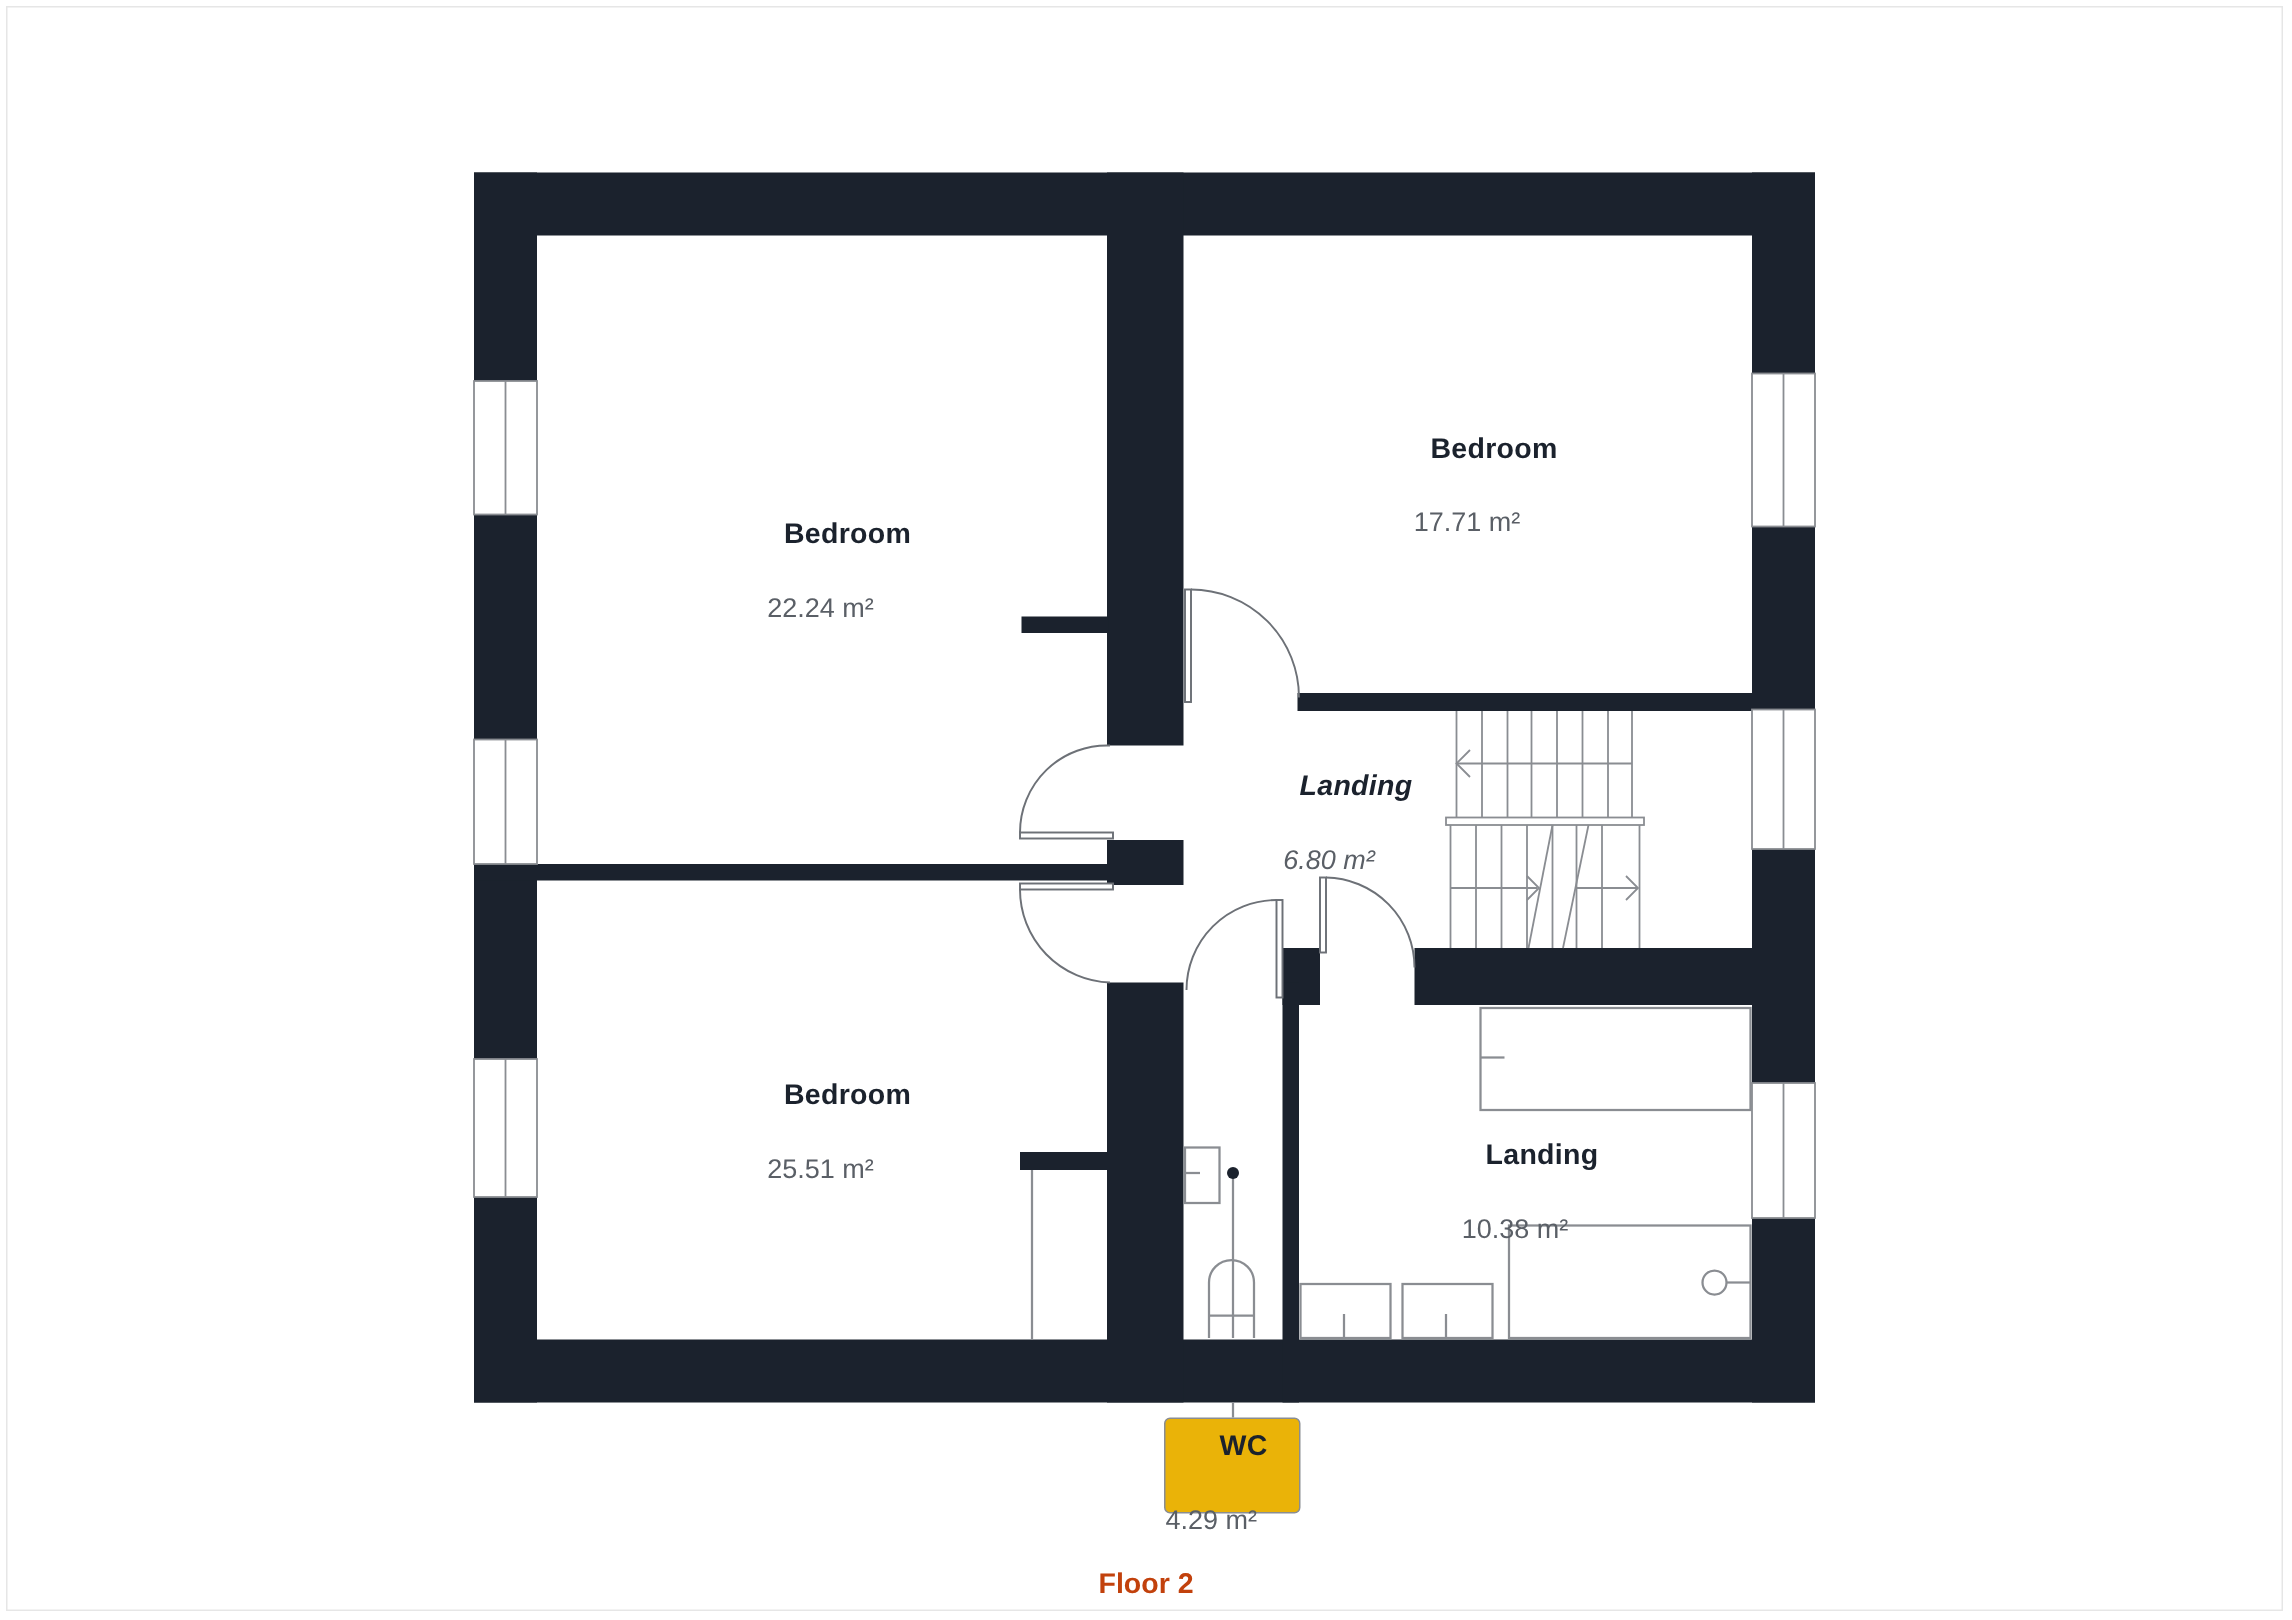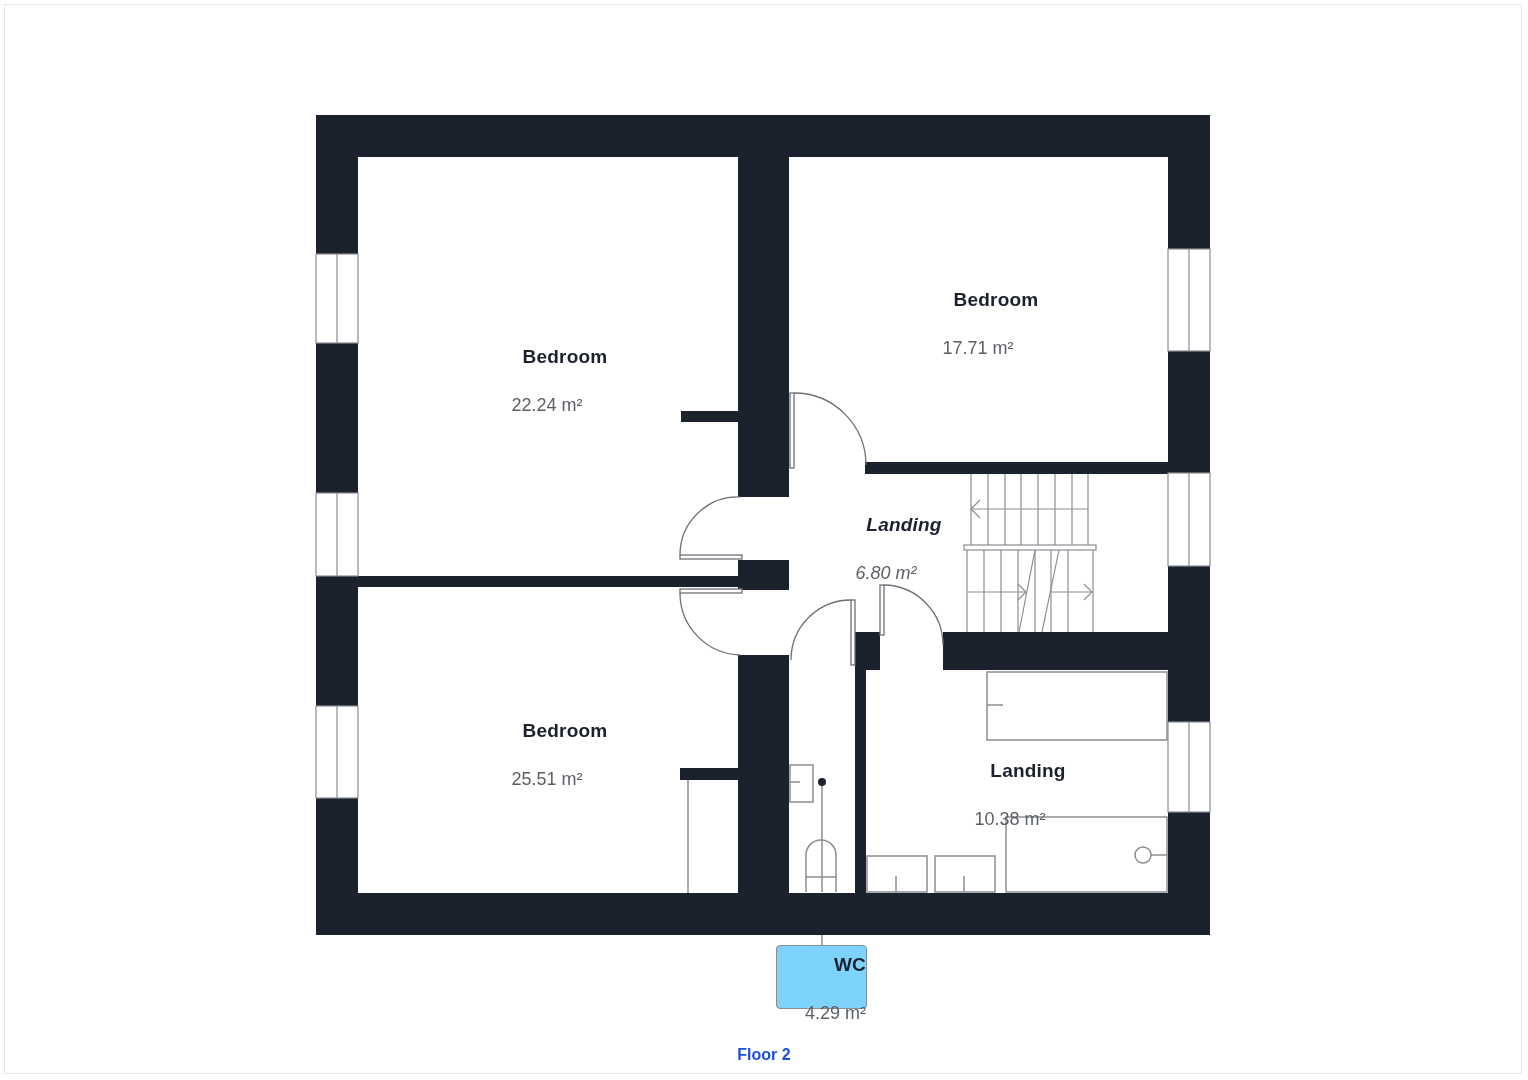--- a/index.html
+++ b/index.html
@@ -2,22 +2,22 @@
 <html><head>
 <meta charset="utf-8">
 <style>
   html, body { margin:0; padding:0; background:#ffffff; }
   body { width:1528px; height:1080px; position:relative; overflow:hidden; font-family:"Liberation Sans", sans-serif; }
   .page-frame { position:absolute; left:4px; top:4px; width:1518px; height:1070px; border:1px solid #e6e6e6; box-sizing:border-box; }
   svg.plan { position:absolute; left:0; top:0; }
   .room-label { position:absolute; text-align:center; transform:translateX(-50%); white-space:nowrap; }
   .room-name { font-size:19px; font-weight:bold; color:#1b222d; letter-spacing:0.2px; line-height:24px;padding-left:36px; }
   .room-area { font-size:18px; color:#5a5f66; line-height:24px;margin-top:24px; }
-  .wc-box { position:absolute; left:776px; top:945px; width:91px; height:64px; border:1.5px solid #8a8d92; border-radius:4px; box-sizing:border-box; background:#7dd3fc; text-align:right; padding-top:7px; }
-  .floor-label { position:absolute; left:764px; top:1046px; transform:translateX(-50%); font-size:16px; font-weight:bold; color:#1d4ed8; }
+  .wc-box { position:absolute; left:776px; top:945px; width:91px; height:64px; border:1.5px solid #8a8d92; border-radius:4px; box-sizing:border-box; background:#eab308; text-align:left; padding-top:7px; }
+  .floor-label { position:absolute; left:764px; top:1046px; transform:translateX(-50%); font-size:19px; font-weight:bold; color:#c2410c; }
 </style>
 </head>
 <body>
 
 <div class="page-frame"></div>
 
 <svg class="plan" width="1528" height="1080" viewBox="0 0 1528 1080">
   <g fill="#1b222d">
 
     <rect x="316" y="115" width="894" height="42"></rect>

